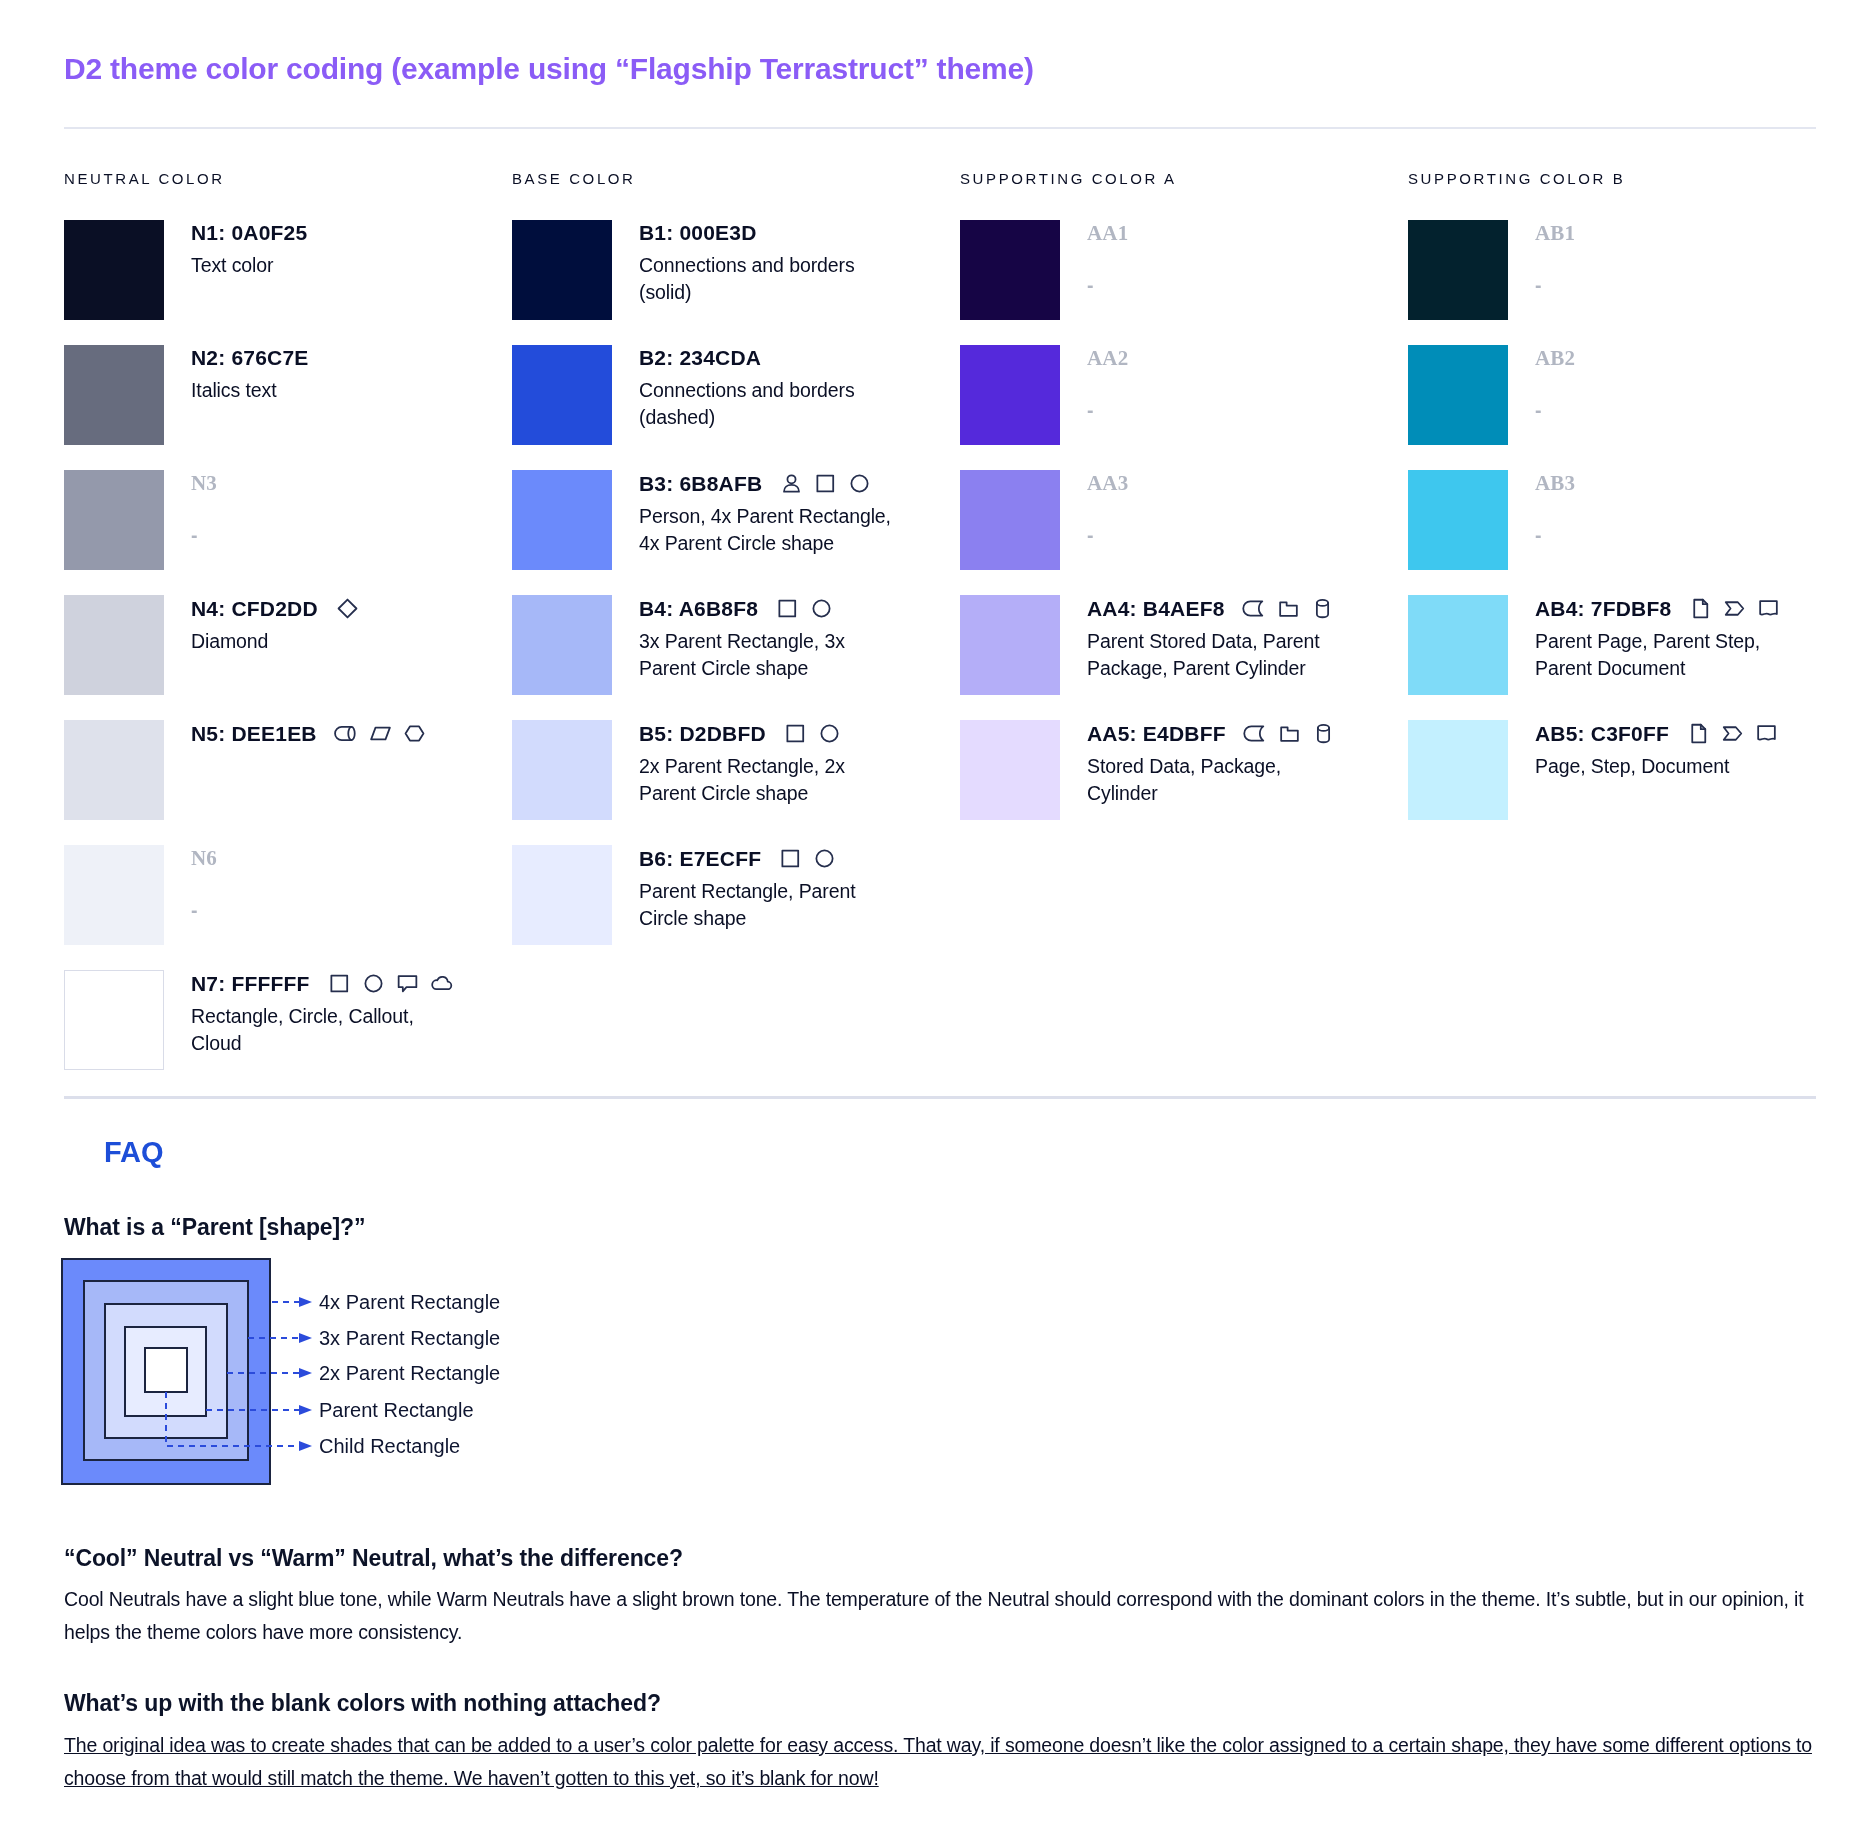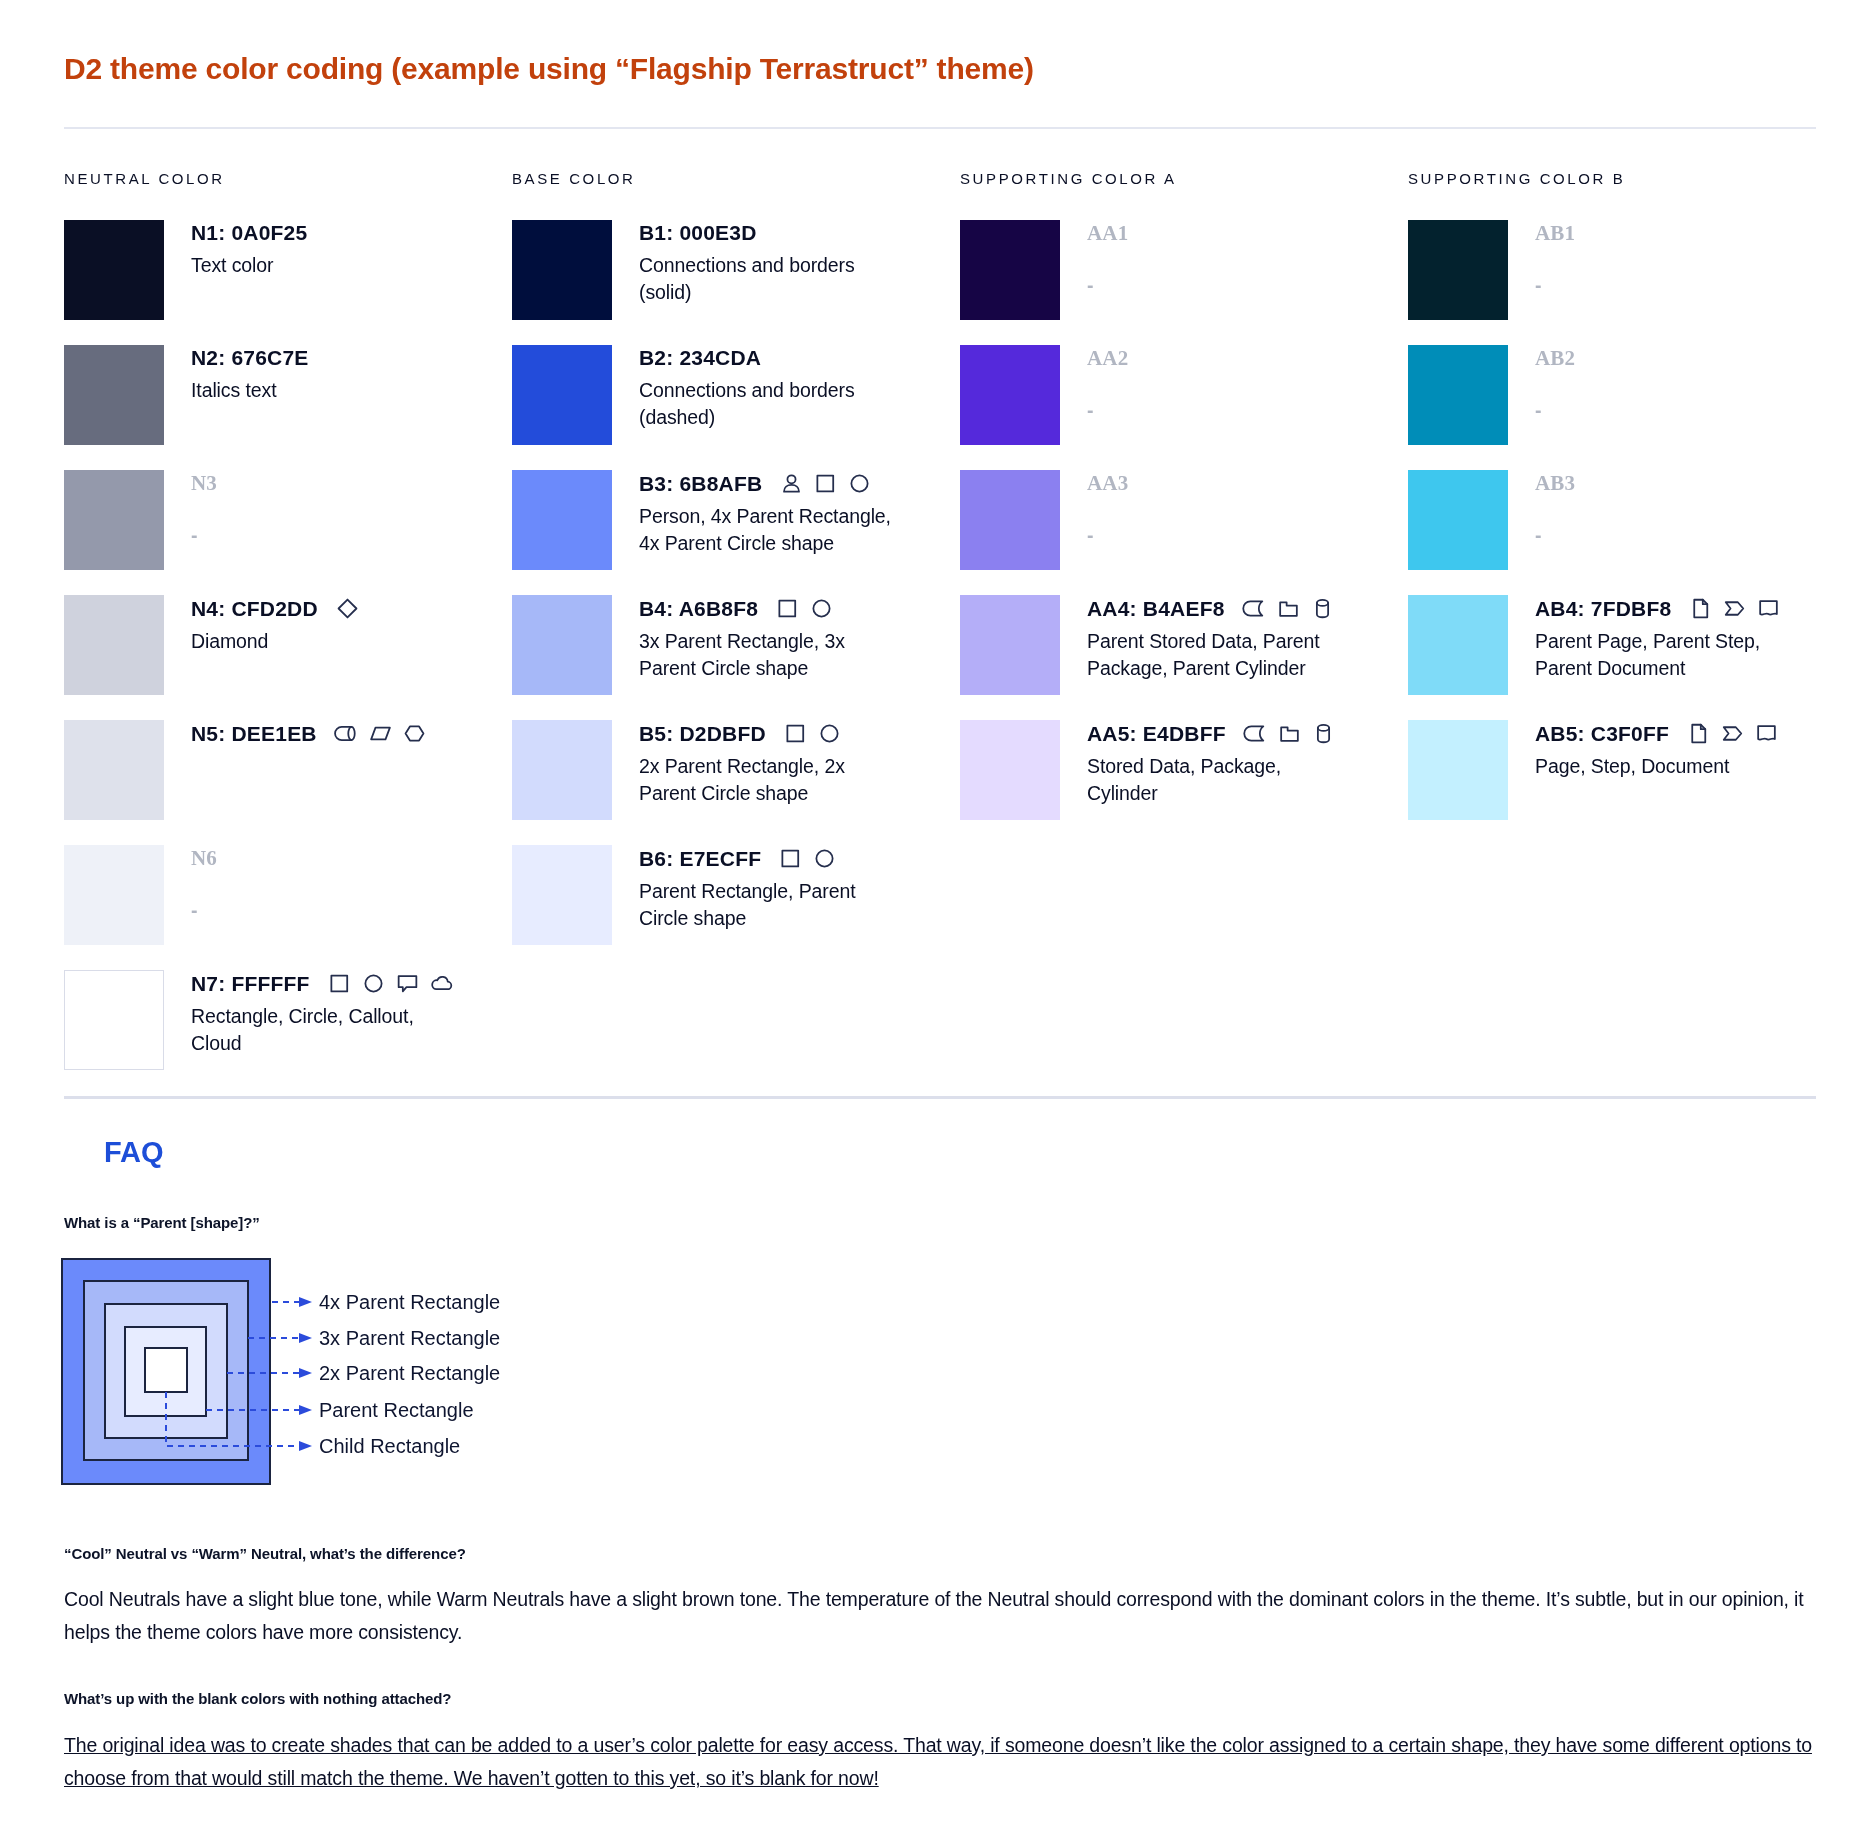--- a/index.html
+++ b/index.html
@@ -1,20 +1,20 @@
 <!DOCTYPE html>
 <html><head>
 <meta charset="utf-8">
 <style>
   * { margin:0; padding:0; box-sizing:border-box; }
   html,body { background:#ffffff; }
   body { font-family:"Liberation Sans","DejaVu Sans",sans-serif; color:#0A0F25; }
   .page { position:relative; width:1864px; height:1832px; background:#ffffff; overflow:hidden; }
 
-  .title { position:absolute; left:64px; top:52px; font-size:30px; font-weight:bold; color:#c2410c; letter-spacing:-0.2px; }
+  .title { position:absolute; left:64px; top:52px; font-size:30px; font-weight:bold; color:#8b5cf6; letter-spacing:-0.2px; }
   .divider { position:absolute; left:64px; width:1752px; border-top:2px solid #E3E6F0; }
   #divider-top { top:127px; }
   #divider-mid { top:1096px; border-top-width:3px; border-top-color:#DCDFEB; }
 
   .palette { position:absolute; left:64px; top:170px; display:flex; }
   .column { width:448px; flex:none; }
   .col-header { font-size:15px; font-weight:normal; letter-spacing:2.6px; color:#0A0F25; height:50px; }
   .entry { display:flex; height:100px; margin-bottom:25px; }
   .swatch { width:100px; height:100px; flex:none; }
   .swatch.bordered { box-shadow: inset 0 0 0 1px #D9DCE8; }
@@ -22,21 +22,21 @@
   .entry-title-row { display:flex; align-items:center; }
   .entry-label { font-size:21px; font-weight:bold; color:#0A0F25; letter-spacing:0.2px; white-space:nowrap; }
   .entry-icons { display:flex; gap:9px; margin-left:17px; }
   .icon { width:25px; height:25px; display:block; }
   .icon svg { width:100%; height:100%; display:block; }
   .entry-desc { margin-top:7px; font-size:19.5px; line-height:27px; color:#0A0F25; white-space:pre-line; letter-spacing:-0.1px; }
   .entry.blank .entry-label { color:#B1B6C2;font-family:Liberation Serif, serif; }
   .entry.blank .entry-desc { color:#B1B6C2; margin-top:26px; font-weight:bold; }
 
   .faq-heading { position:absolute; left:64px; top:1136px; font-size:29px; font-weight:bold; color:#1d4ed8;margin-left:40px; }
-  .q-heading { position:absolute; left:64px; font-size:15px; font-weight:bold; color:#0C1328; letter-spacing:-0.1px; }
+  .q-heading { position:absolute; left:64px; font-size:23px; font-weight:bold; color:#0C1328; letter-spacing:-0.1px; }
   #q1-heading { top:1214px; }
   #q2-heading { top:1545px; }
   #q3-heading { top:1690px; }
   .q-answer { position:absolute; left:64px; width:1762px; font-size:19.5px; line-height:33px; color:#0A0F25; letter-spacing:-0.15px; }
   #q2-answer { top:1583px; }
   #q3-answer { top:1729px;text-decoration:underline; }
 
   #parent-diagram { position:absolute; left:61px; top:1258px; }
   #parent-diagram text { font-family:"Liberation Sans","DejaVu Sans",sans-serif; font-size:20px; fill:#0E1530; }
 </style>

